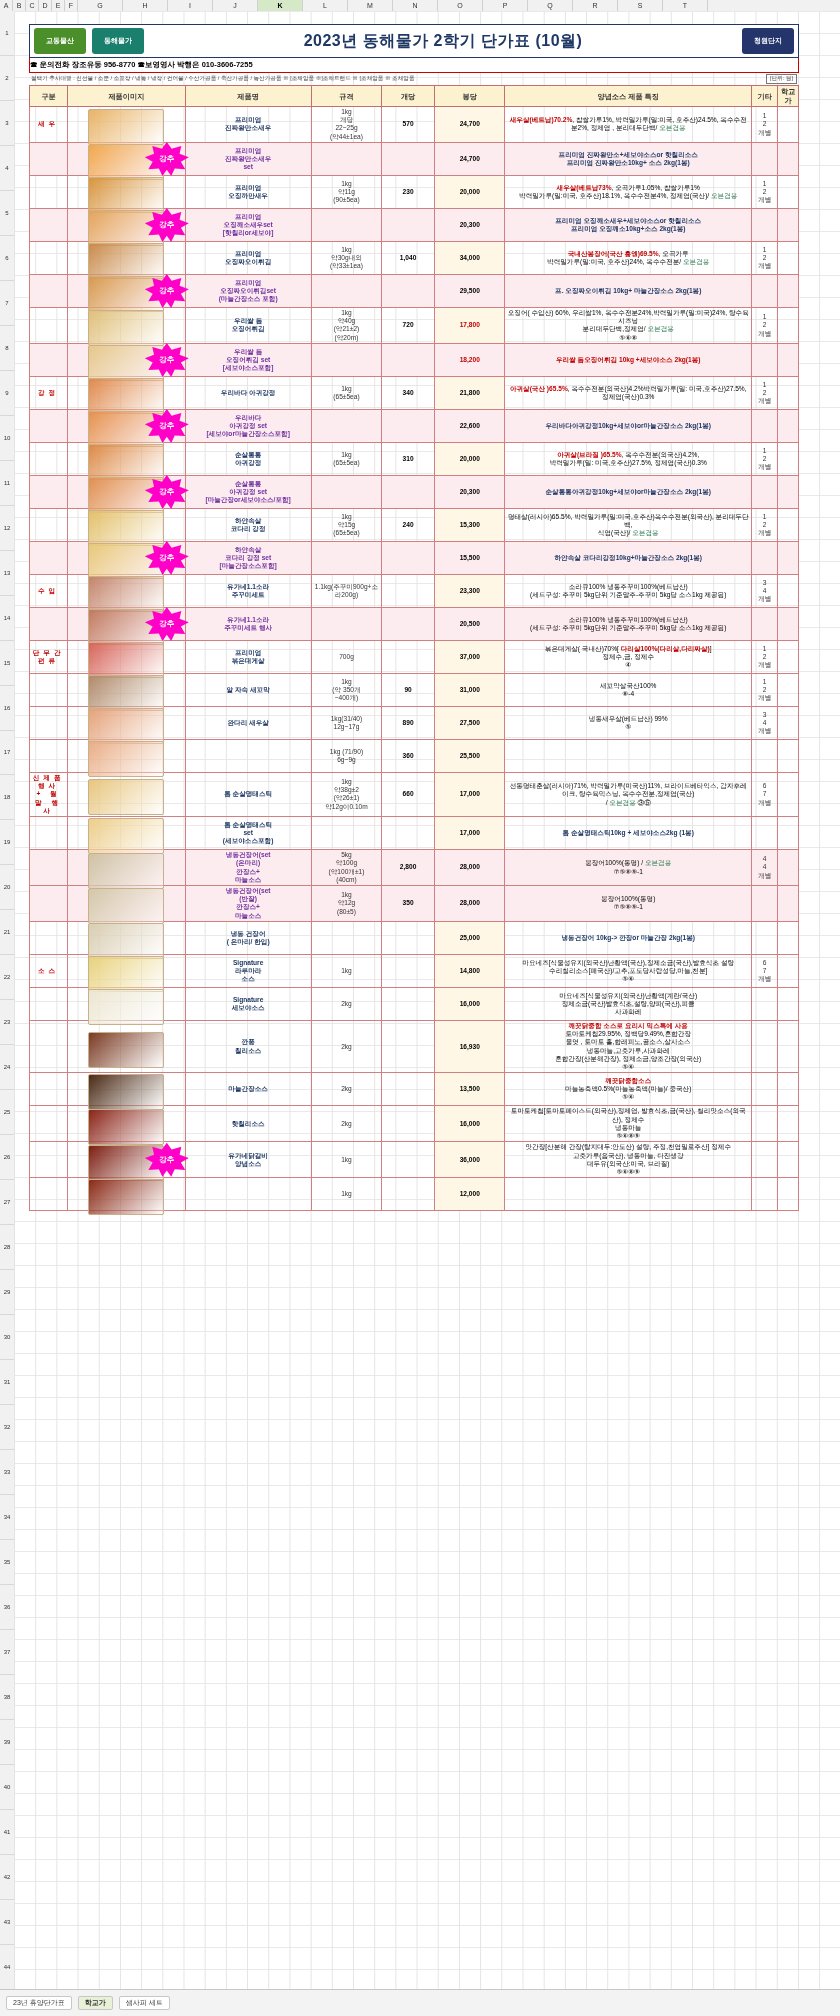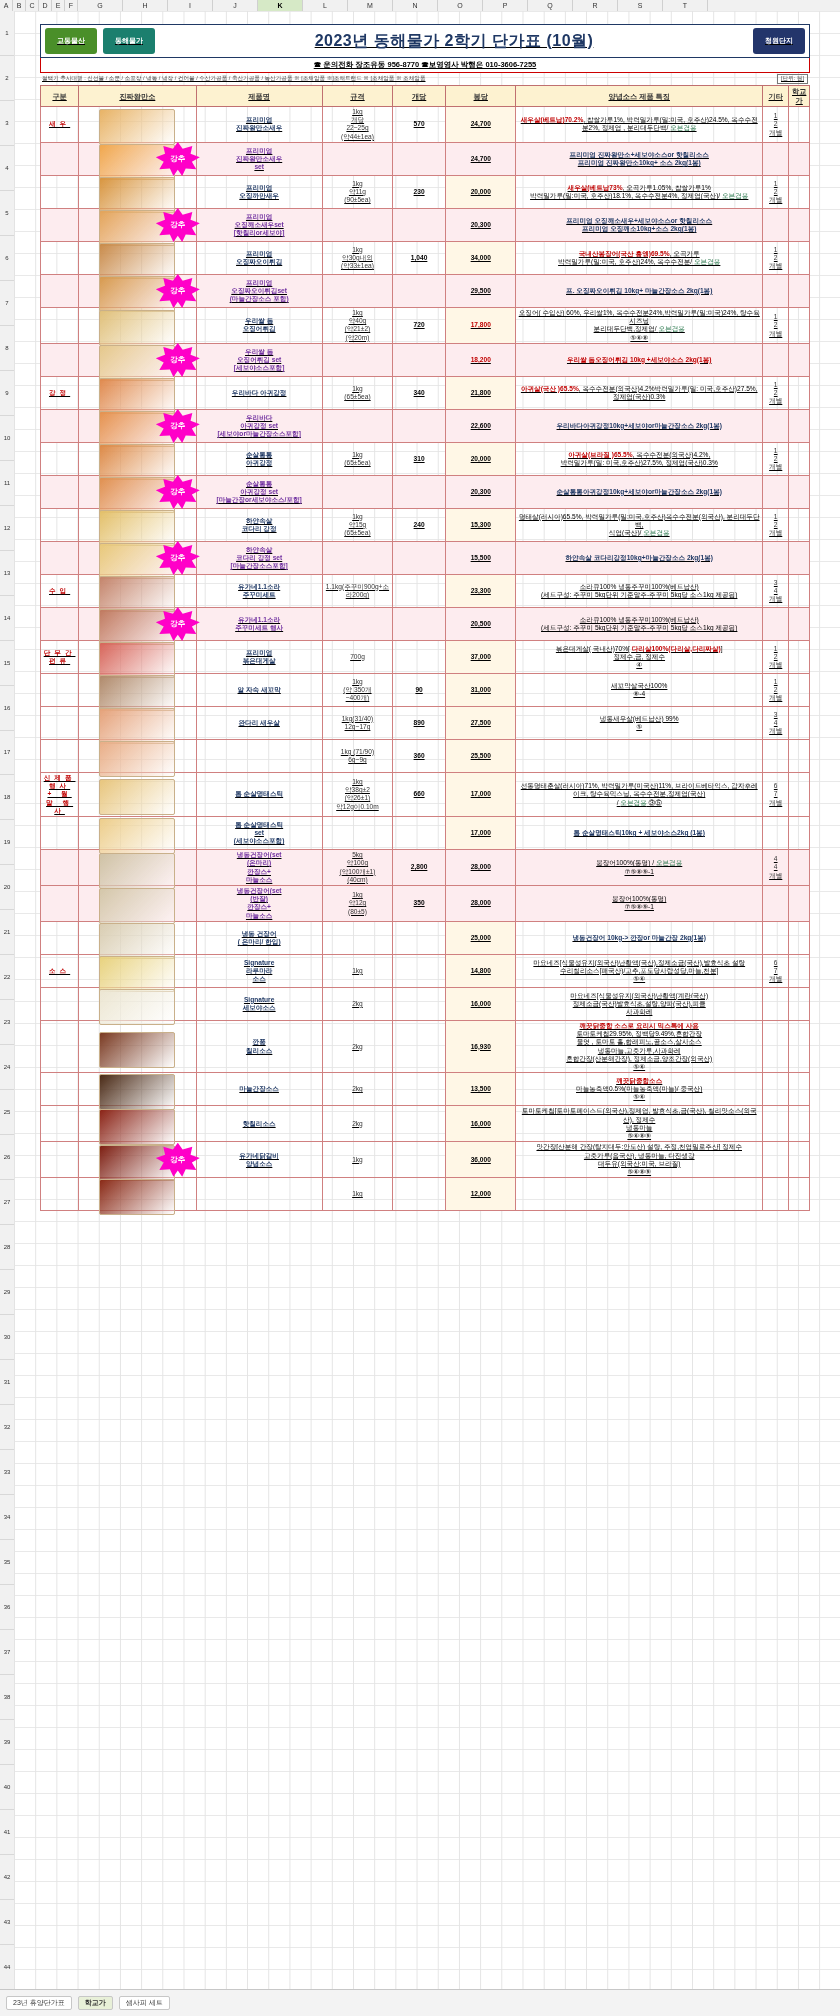--- a/index.html
+++ b/index.html
@@ -43,41 +43,41 @@
   
   .statusbar{
     position:absolute;left:0;bottom:0;width:840px;height:26px;
     background:#f3f3f3;border-top:1px solid #c7c7c7;
     display:flex;align-items:center;gap:6px;padding-left:6px;
     font-size:7px;color:#333;
   }
   .tab{padding:1px 6px;border:1px solid #c7c7c7;background:#fff;border-radius:2px;}
   .tab.active{background:#e8f0d8;font-weight:bold;}
   
-  .doc{position:absolute;top:13px;left:26px;width:770px;text-decoration:underline;}
+  .doc{position:absolute;top:13px;left:15px;width:770px;}
   .titlebar{
     display:flex;align-items:center;gap:6px;height:34px;
     border:1px solid #1f3864;background:#ffffff;
     padding:0 4px;box-sizing:border-box;
   }
   .logo{
     width:52px;height:26px;border-radius:3px;
     display:flex;align-items:center;justify-content:center;
     font-size:7px;font-weight:bold;color:#fff;text-align:center;line-height:1.05;
   }
   .logo.green{background:#4a8f29;}
   .logo.teal{background:#1b7f6e;}
   .logo.navy{background:#23356b;}
   .maintitle{
     flex:1;text-align:center;font-size:16px;font-weight:bold;color:#1f3864;
     letter-spacing:.5px;
   }
   .contactbar{
     border:1px solid #c00;border-top:none;background:#fff;
-    text-align:center;font-size:7.5px;padding:2px 0;font-weight:bold;
+    text-align:left;font-size:7.5px;padding:2px 0;font-weight:bold;
   }
   .noteline{
     display:flex;justify-content:space-between;align-items:center;
     font-size:5.6px;color:#444;padding:1px 2px;
   }
   .unit{border:1px solid #777;padding:0 3px;font-size:5.6px;}
   
   table.main{border-collapse:collapse;width:770px;table-layout:fixed;}
   table.main th,table.main td{
     border:1px solid #d08080;
@@ -229,21 +229,21 @@
             <col class="c-spec">
           <col class="c-qty">
             <col class="c-price">
             <col class="c-desc">
             <col class="c-note">
             <col class="c-tail">
         </colgroup>
         <thead>
           <tr>
             <th>구분</th>
-            <th>진짜왕만소</th>
+            <th>제품이미지</th>
             <th>제품명</th>
             <th>규격</th>
             <th>개당</th>
             <th>봉당</th>
             <th>양념소스 제품 특징</th>
             <th>기타</th>
             <th>학교가</th>
           </tr>
         </thead>
         <tbody id="tbody">

